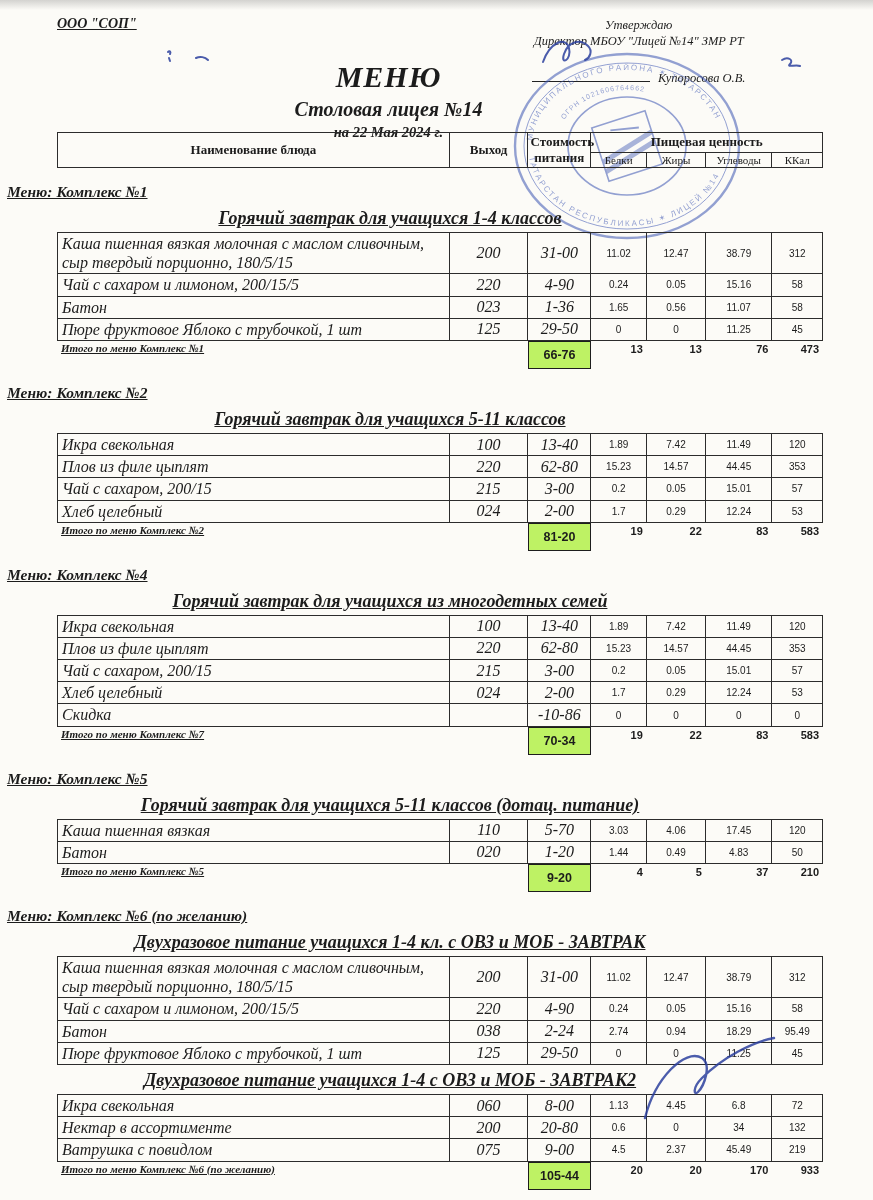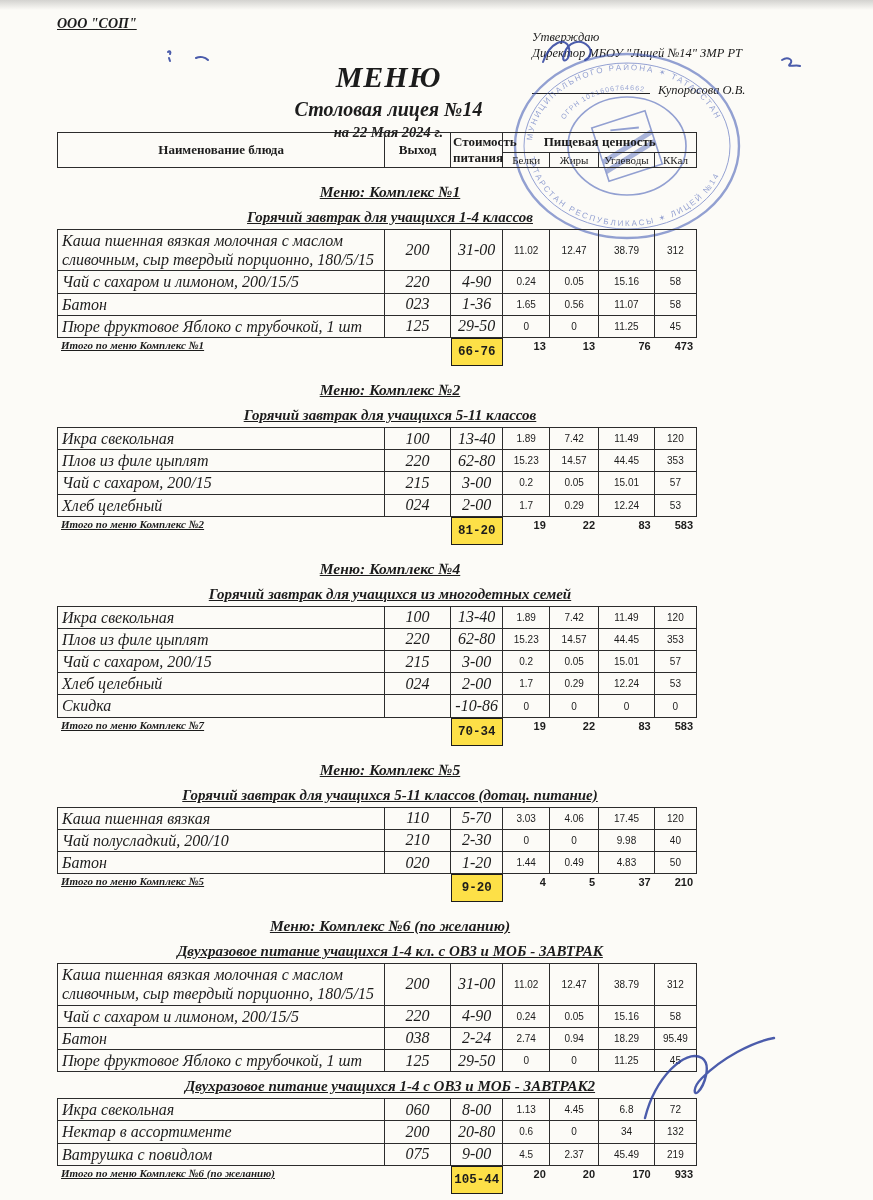--- a/index.html
+++ b/index.html
@@ -4,59 +4,59 @@
 <style>
   html,body{margin:0;padding:0;background:#9a9a9a;}
   .page{position:relative;width:873px;height:1200px;margin:0 auto;background:#fcfbf7;overflow:hidden;
         font-family:"Liberation Serif",serif;color:#1c1c1c;}
   .page::before{content:"";position:absolute;left:0;top:0;right:0;height:10px;
         background:linear-gradient(180deg,rgba(90,90,90,.25),rgba(90,90,90,0));pointer-events:none;}
   
   .top-area{position:relative;height:132px;}
   .org{position:absolute;left:57px;top:16px;font-weight:bold;font-style:italic;font-size:14px;
        text-decoration:underline;}
-  .approve{position:absolute;left:532px;top:30px;font-style:italic;font-size:12.5px;line-height:1.25;}
+  .approve{position:absolute;left:532px;top:18px;font-style:italic;font-size:12.5px;line-height:1.25;text-align:center;}
   .approve .sig-row{position:relative;margin-top:22px;}
   .approve .sig-line{display:inline-block;width:118px;border-bottom:1.3px solid #222;height:10px;}
   .approve .sig-name{margin-left:8px;}
   .title-block{position:absolute;left:0;width:100%;top:60px;text-align:center;transform:translateX(-48px);}
   .title-main{font-size:30px;font-weight:bold;font-style:italic;letter-spacing:1px;}
   .title-sub{font-size:20px;font-weight:bold;font-style:italic;margin-top:4px;}
   .title-date{font-size:14.5px;font-weight:bold;font-style:italic;margin-top:3px;}
   
   .stamp{position:absolute;left:498px;top:42px;width:258px;height:212px;opacity:.55;pointer-events:none;}
   .stamp-txt{font-family:"Liberation Sans",sans-serif;font-size:8px;letter-spacing:2px;fill:#3d56b3;}
   .stamp-txt.small{font-size:7px;letter-spacing:1px;}
   .ink{position:absolute;left:0;top:0;width:873px;height:1200px;pointer-events:none;}
   
   .sheet{position:relative;padding:0 50px 0 57px;}
-  table{border-collapse:collapse;width:640px;table-layout:fixed;}
+  table{border-collapse:collapse;width:766px;table-layout:fixed;}
   col.c1{width:51.2%;} col.c2{width:10.3%;} col.c3{width:8.2%;}
   col.c4{width:7.3%;} col.c5{width:7.7%;} col.c6{width:8.7%;} col.c7{width:6.6%;}
   .grid td,.grid th{border:1px solid #2c2c2c;}
   .hdr th{font-size:12.5px;padding:1px 2px;}
   .hdr .h-main{font-size:13px;}
   .hdr .h-sub{font-weight:normal;font-size:11px;}
   .grid td{padding:1px 4px;vertical-align:middle;}
   td.c-name{font-style:italic;font-size:16px;line-height:1.2;}
   td.c-out,td.c-price{font-style:italic;font-size:16px;text-align:center;}
   td.c-n{font-family:"Liberation Sans",sans-serif;font-size:10px;text-align:center;}
   
-  .sec-title{text-align:center;transform:translateX(-50px);margin:15px 0 7px 0;}
+  .sec-title{transform:translateX(-50px);margin:15px 0 7px 0;}
   .sec-title span{font-size:15.5px;font-weight:bold;font-style:italic;text-decoration:underline;}
   .grp-subtitle{text-align:center;transform:translateX(-50px);margin:5px 0 3px 0;}
-  .grp-subtitle span{font-size:15px;font-weight:bold;font-style:italic;text-decoration:underline;}
+  .grp-subtitle span{font-size:18px;font-weight:bold;font-style:italic;text-decoration:underline;}
   
   .totals{margin-top:0;}
   .totals td{padding:1px 4px;vertical-align:top;}
   .t-label{font-size:11px;font-weight:bold;font-style:italic;}
   .t-label span{text-decoration:underline;}
   .t-price{padding:0 !important;}
   .price-box{border:1.6px solid #1d1d1d;height:26px;display:flex;align-items:center;justify-content:center;
-             font-family:Liberation Mono, monospace;font-weight:bold;font-size:12.5px;background:#fde047;}
+             font-family:Liberation Sans, sans-serif;font-weight:bold;font-size:12.5px;background:#bef264;}
   .t-n{font-family:"Liberation Sans",sans-serif;font-weight:bold;font-size:11px;text-align:right;padding-top:2px !important;}
 </style>
 </head>
 <body>
 
 <div class="page">
 
   <div class="top-area">
     <div class="org">ООО "СОП"</div>
     <div class="approve">
@@ -403,29 +403,20 @@
   <tr>
     <td class="c-name">Каша пшенная вязкая</td>
     <td class="c-out">110</td>
     <td class="c-price">5-70</td>
     <td class="c-n">3.03</td>
     <td class="c-n">4.06</td>
     <td class="c-n">17.45</td>
     <td class="c-n">120</td>
   </tr>
 
-  <tr>
-    <td class="c-name">Чай полусладкий, 200/10</td>
-    <td class="c-out">210</td>
-    <td class="c-price">2-30</td>
-    <td class="c-n">0</td>
-    <td class="c-n">0</td>
-    <td class="c-n">9.98</td>
-    <td class="c-n">40</td>
-  </tr>
 
   <tr>
     <td class="c-name">Батон</td>
     <td class="c-out">020</td>
     <td class="c-price">1-20</td>
     <td class="c-n">1.44</td>
     <td class="c-n">0.49</td>
     <td class="c-n">4.83</td>
     <td class="c-n">50</td>
   </tr>

